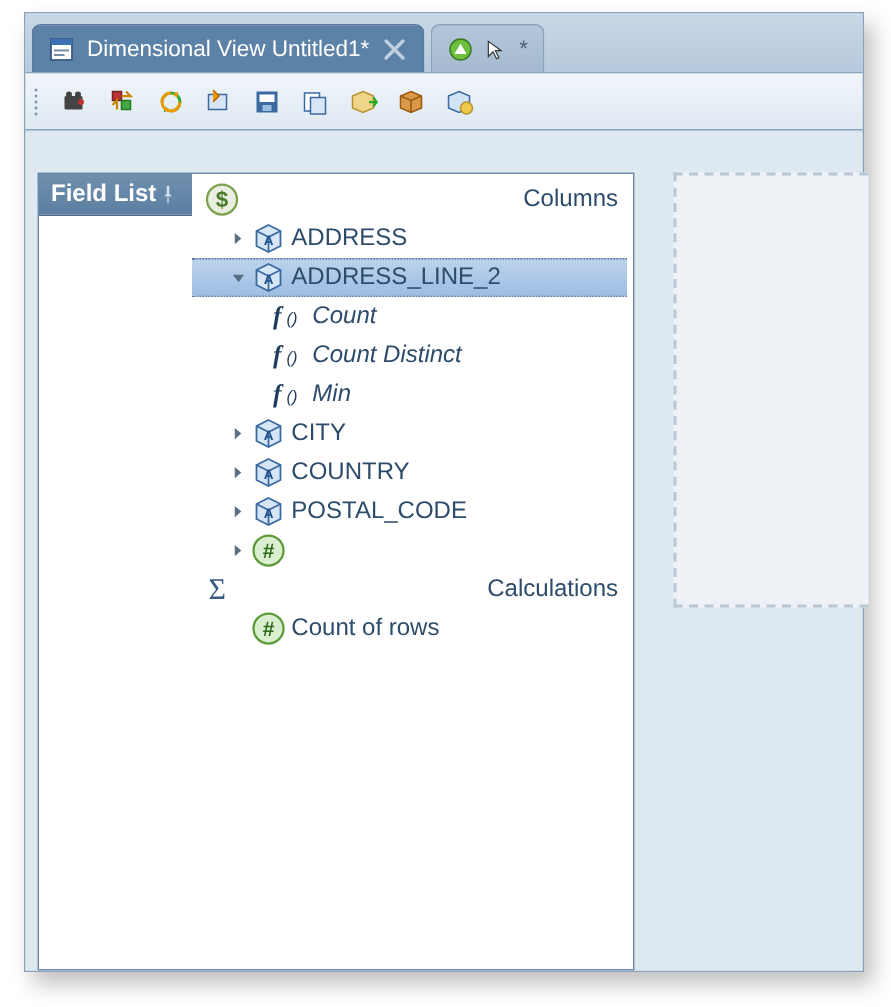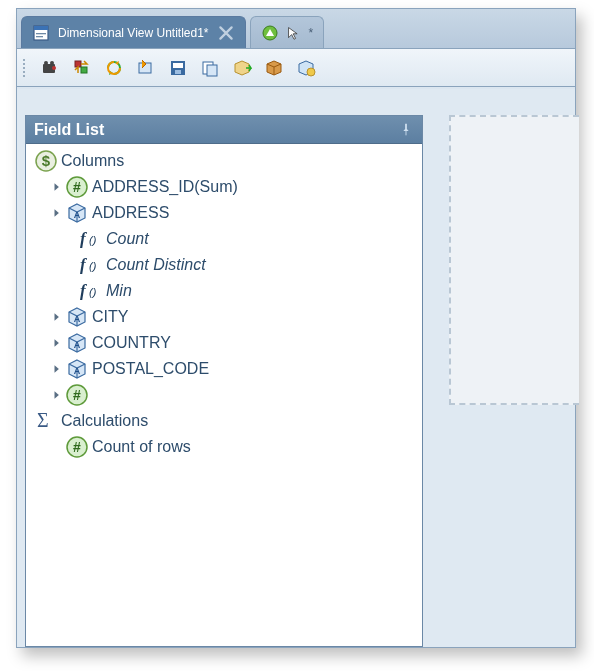--- a/index.html
+++ b/index.html
@@ -36,21 +36,21 @@
     display: flex;
     align-items: center;
     height: 32px;
     padding: 0 10px;
     border: 1px solid #5a7aa0;
     border-bottom: none;
     border-radius: 6px 6px 0 0;
     margin-right: 4px;
     background: linear-gradient(#5d82a7, #5d82a7);
     color: #fff;
-    font-size: 12px;
+    font-size: 15px;
     gap: 8px;
   }
   .tab.inactive {
     background: linear-gradient(#b3c6da, #a5bad0);
     color: #4a6078;
     border-color: #8aa3bc;
   }
   .tab .icon { width: 18px; height: 18px; display: flex; align-items:center; justify-content:center;}
   .tab .close { width:18px; height:18px; display:flex; align-items:center; justify-content:center; color:#c0d0e0;}
   .tab .label { white-space: nowrap; }
@@ -81,21 +81,21 @@
     position: absolute;
     top: 80px; left: 0; right: 0; bottom: 0;
     background: #dfe9f2;
   }
   .panel {
     position: absolute;
     left: 8px; top: 26px;
     width: 398px; height: 532px;
     border: 1px solid #6b88a6;
     background: #fff;
-    display: flex; flex-direction: column;
+    display: flex; 
   }
   .panel-head {
     height: 28px;
     background: linear-gradient(#6f8fae, #5c7fa1);
     color: #fff;
     font-weight: bold;
     font-size: 16px;
     display: flex; align-items: center; justify-content: space-between;
     padding: 0 8px;
     border-bottom: 1px solid #4e6c8a;
@@ -119,21 +119,21 @@
     background: linear-gradient(#bcd2ec, #9cbde1);
     border: 1px dotted #5a7aa0;
     border-left: none; border-right: none;
   }
   .row .expander {
     width: 14px; height:14px; margin-right: 2px;
     display:flex; align-items:center; justify-content:center;
     color:#5a6f84;
   }
   .row .icon { width:22px; height:22px; margin-right: 4px; display:flex; align-items:center; justify-content:center;}
-  .i0{padding-left:9px;} .i1{padding-left:24px;} .i2{padding-left:54px;font-style:italic;}
+  .i0{padding-left:9px;justify-content:space-between;} .i1{padding-left:24px;} .i2{padding-left:54px;font-style:italic;}
 
   
   svg { display:block; }
 
   
   .dropzone {
     position:absolute;
     left: 432px; top: 26px;
     width: 130px; height: 290px;
     border: 2px dashed #b9c7d4;
@@ -343,48 +343,48 @@
 
           <div class="row i0">
             <span class="icon">
                 <svg viewBox="0 0 22 22">
                   <use href="#ic-dollar"></use>
                 </svg>
               </span>
             <span>Columns</span>
           </div>
 
+
           <div class="row i1">
             <span class="expander">
                 <svg viewBox="0 0 16 16" width="10" height="10">
                   <use href="#ic-tri-r"></use>
                 </svg>
               </span>
             <span class="icon">
                 <svg viewBox="0 0 22 22">
-                  <use href="#ic-hash"></use>
-                </svg>
-              </span>
-            <span>ADDRESS_ID(Sum)</span>
-          </div>
-
-          <div class="row i1">
-            <span class="expander">
-                <svg viewBox="0 0 16 16" width="10" height="10">
-                  <use href="#ic-tri-r"></use>
-                </svg>
-              </span>
-            <span class="icon">
-                <svg viewBox="0 0 22 22">
                   <use href="#ic-cube"></use>
                 </svg>
               </span>
             <span>ADDRESS</span>
           </div>
 
+          <div class="row i1 selected">
+            <span class="expander">
+                <svg viewBox="0 0 16 16" width="10" height="10">
+                  <use href="#ic-tri-d"></use>
+                </svg>
+              </span>
+            <span class="icon">
+                <svg viewBox="0 0 22 22">
+                  <use href="#ic-cube"></use>
+                </svg>
+              </span>
+            <span>ADDRESS_LINE_2</span>
+          </div>
 
           <div class="row i2">
             <span class="icon">
                 <svg viewBox="0 0 22 22">
                   <use href="#ic-fn"></use>
                 </svg>
               </span>
             <span>Count</span>
           </div>
           <div class="row i2">

